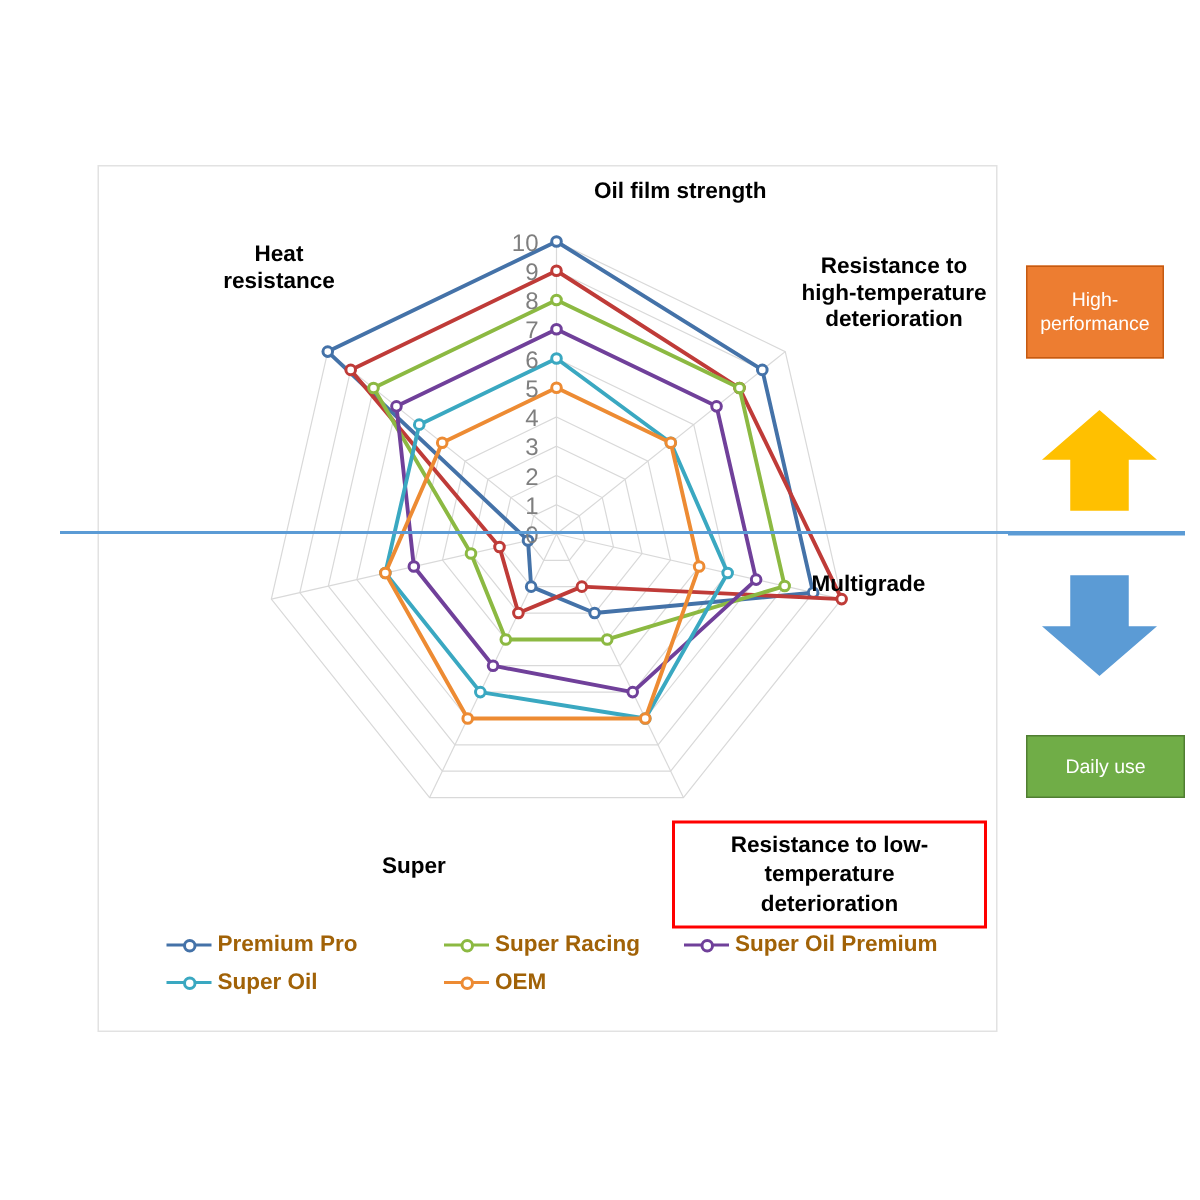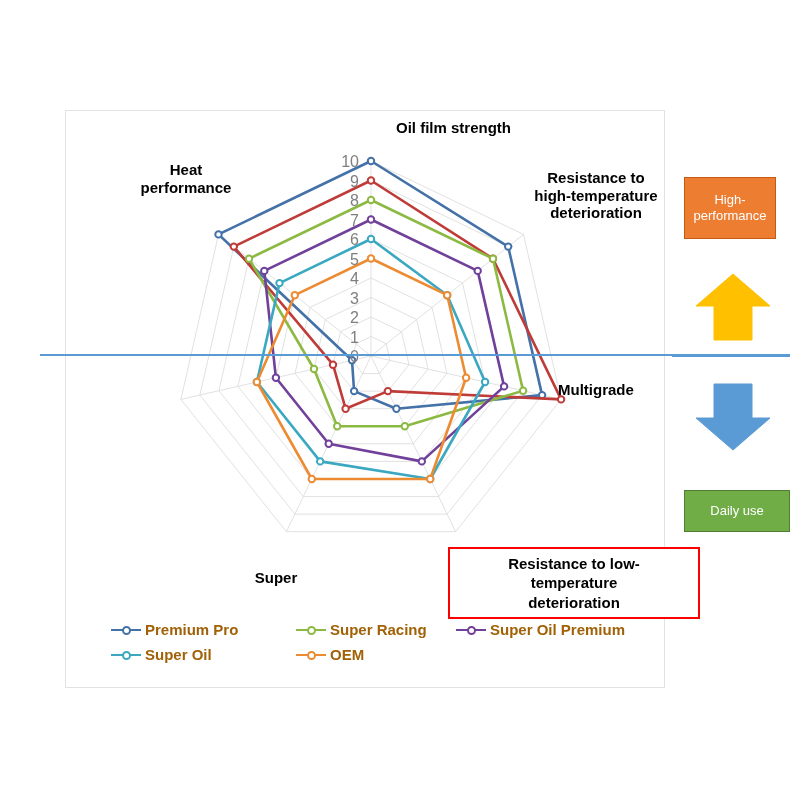--- a/index.html
+++ b/index.html
@@ -207,26 +207,26 @@
           <text x="293" y="56" text-anchor="end" font-family="&quot;Liberation Sans&quot;, sans-serif" font-size="16" fill="#7f7f7f">10</text>
         </g>
     </svg>
 
     <div class="axis-label" style="left:330px; top:8px; width:180px; text-align:left;">Oil film strength</div>
 
     <div class="axis-label" style="left:455px; top:58px; width:150px;">Resistance to
 high-temperature
 deterioration</div>
 
-    <div class="axis-label" style="left:492px; top:270px; width:120px; text-align:left;">Multigrade</div>
+    <div class="axis-label" style="left:453px; top:270px; width:120px; text-align:center;">Multigrade</div>
 
     <div class="axis-label" style="left:150px; top:458px; width:120px;">Super</div>
 
     <div class="axis-label" style="left:55px; top:50px; width:130px;">Heat
-performance</div>
+resistance</div>
 
     <div id="legend" style="left:45px; top:510px;">
         <div class="legend-item">
           <span class="legend-swatch" style="color: rgb(68, 114, 168);">
             <i style="background: rgb(68, 114, 168);"></i>
             <b></b>
           </span>
           <span>Premium Pro</span>
         </div>
         <div class="legend-item">
@@ -257,21 +257,21 @@
           </span>
           <span>OEM</span>
         </div>
       </div>
   </div>
 
   <div id="divider-line"></div>
   <div id="divider-line-right"></div>
 
 
-  <div class="red-box" style="left:448px; top:547px; width:252px; height:72px; line-height:1.3;">
+  <div class="red-box" style="left:448px; top:547px; width:210px; height:72px; line-height:1.3;">
     <span>Resistance to low-
 temperature
 deterioration</span>
   </div>
 
   <div class="tag-box" id="high-performance-box">High-
 performance</div>
 
   <svg style="position:absolute; left:694px; top:272px;" width="78" height="70">
     <polygon points="39,2 76,34 58,34 58,68 20,68 20,34 2,34" fill="#ffc000" stroke="#ffc000" stroke-width="1"></polygon>

